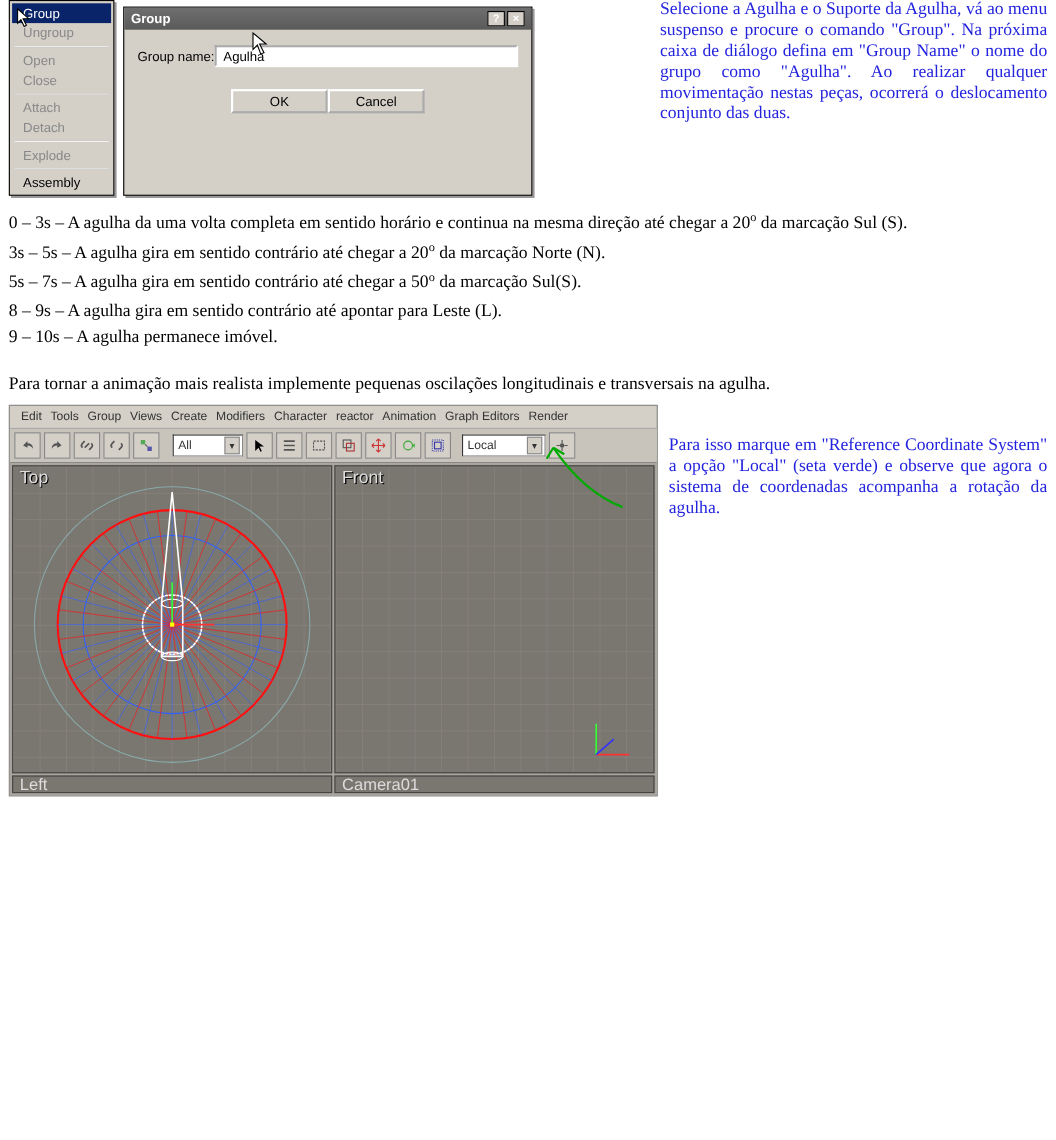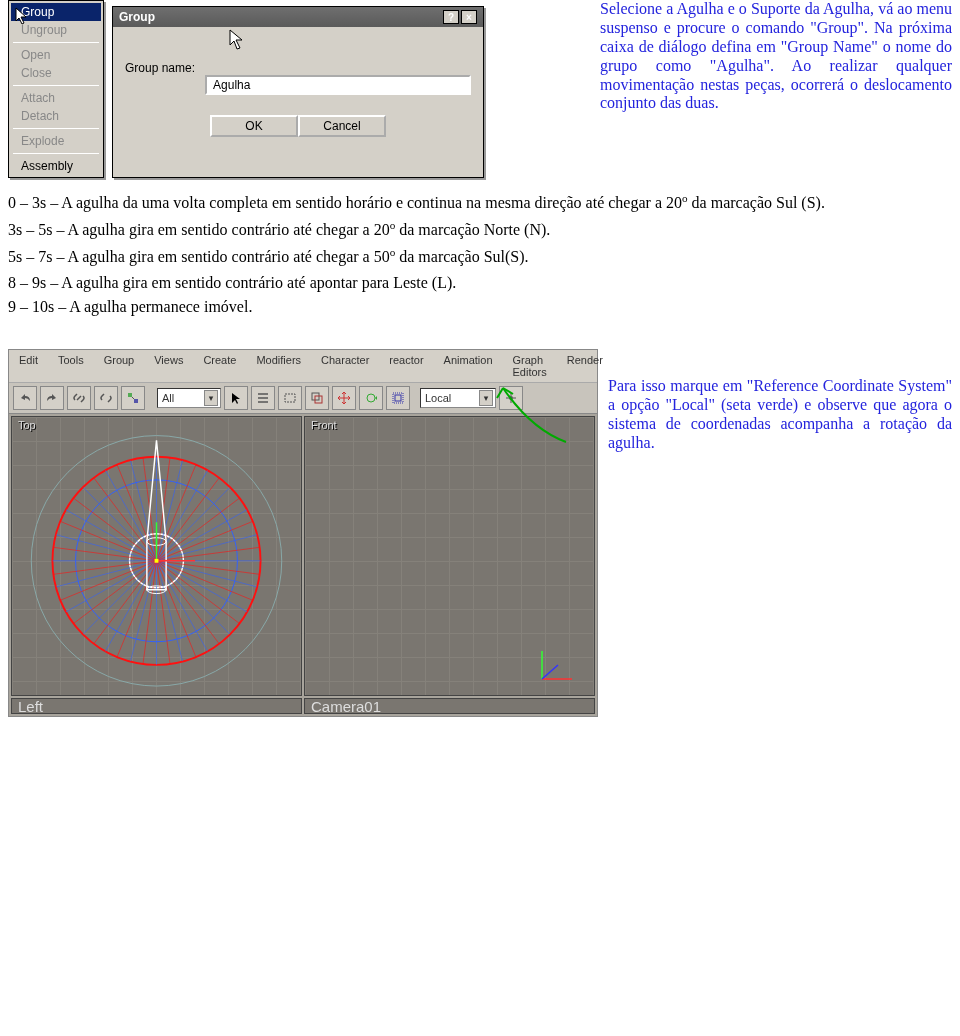--- a/index.html
+++ b/index.html
@@ -63,31 +63,30 @@
   }
   .titlebar-btns { display: flex; gap: 2px; }
   .tb-btn {
     width: 16px; height: 14px;
     background: #d4d0c8;
     border: 1px solid #000;
     display: flex; align-items: center; justify-content: center;
     font-size: 10px; font-weight: bold;
   }
   .dlg-body { padding: 14px 12px 10px 12px; }
-  .field-row { display: flex; align-items: center; gap: 10px; margin-bottom: 20px; }
+  .field-row { display: flex; align-items: center; margin-bottom: 20px; }
   .field-label { color: #000; }
   .text-input {
     flex: 1;
     height: 20px;
     border: 2px inset #fff;
     background: #fff;
     padding: 0 6px;
     font-family: Tahoma, Arial, sans-serif;
     font-size: 12px;
-    margin-top: 34px;
   }
   .dlg-buttons { display: flex; justify-content: center; padding-bottom: 6px; }
   .dlg-btn {
     width: 88px; height: 22px;
     background: #d4d0c8;
     border: 2px outset #fff;
     font-family: Tahoma, Arial, sans-serif;
     font-size: 12px;
     text-align: center; line-height: 18px;
   }
@@ -110,21 +109,21 @@
     width: 590px;
     background: #d4d0c8;
     border: 1px solid #888;
     font-family: Tahoma, Arial, sans-serif;
     font-size: 11px;
     color: #333;
     position: relative;
   }
   .menubar {
     display: flex;
-    gap: 12px;
+    gap: 0;
     padding: 3px 6px;
     border-bottom: 1px solid #aaa;
   }
   .menubar span { padding: 1px 4px; }
   .toolbar {
     display: flex;
     align-items: center;
     gap: 3px;
     padding: 3px 4px;
     background: #c8c4bc;
@@ -160,21 +159,21 @@
   .vp {
     position: relative;
     background: #7a7670;
     border: 1px solid #444;
     overflow: hidden;
   }
   .vp-label {
     position: absolute;
     top: 2px; left: 6px;
     color: #ddd;
-    font-size: 11px;
+    font-size: 16px;
     text-shadow: 1px 1px 0 #000;
     z-index: 5;
   }
   .vp-grid {
     position: absolute; inset: 0;
     background-image:
       linear-gradient(#9a968e 1px, transparent 1px),
       linear-gradient(90deg, #9a968e 1px, transparent 1px);
     background-size: 24px 24px;
     opacity: .35;
@@ -250,20 +249,21 @@
     </div>
   </div>
 
   <div>
     <p class="para"><span>0 – 3s – A agulha da uma volta completa em sentido horário e continua na mesma direção até chegar a 20</span><sup>o</sup><span> da marcação Sul (S).</span></p>
     <p class="para"><span>3s – 5s – A agulha gira em sentido contrário até chegar a 20</span><sup>o</sup><span> da marcação Norte (N).</span></p>
     <p class="para"><span>5s – 7s – A agulha gira em sentido contrário até chegar a 50</span><sup>o</sup><span> da marcação Sul(S).</span></p>
     <p class="para">8 – 9s – A agulha gira em sentido contrário até apontar para Leste (L).</p>
     <p class="para">9 – 10s – A agulha permanece imóvel.</p>
     <br>
+    <p class="para">Para tornar a animação mais realista implemente pequenas oscilações longitudinais e transversais na agulha.</p>
   </div>
 
   <div class="sec3">
     <div class="sec3-left">
       <div class="max-ui">
         <div class="menubar">
           <span>Edit</span>
           <span>Tools</span>
           <span>Group</span>
           <span>Views</span>

